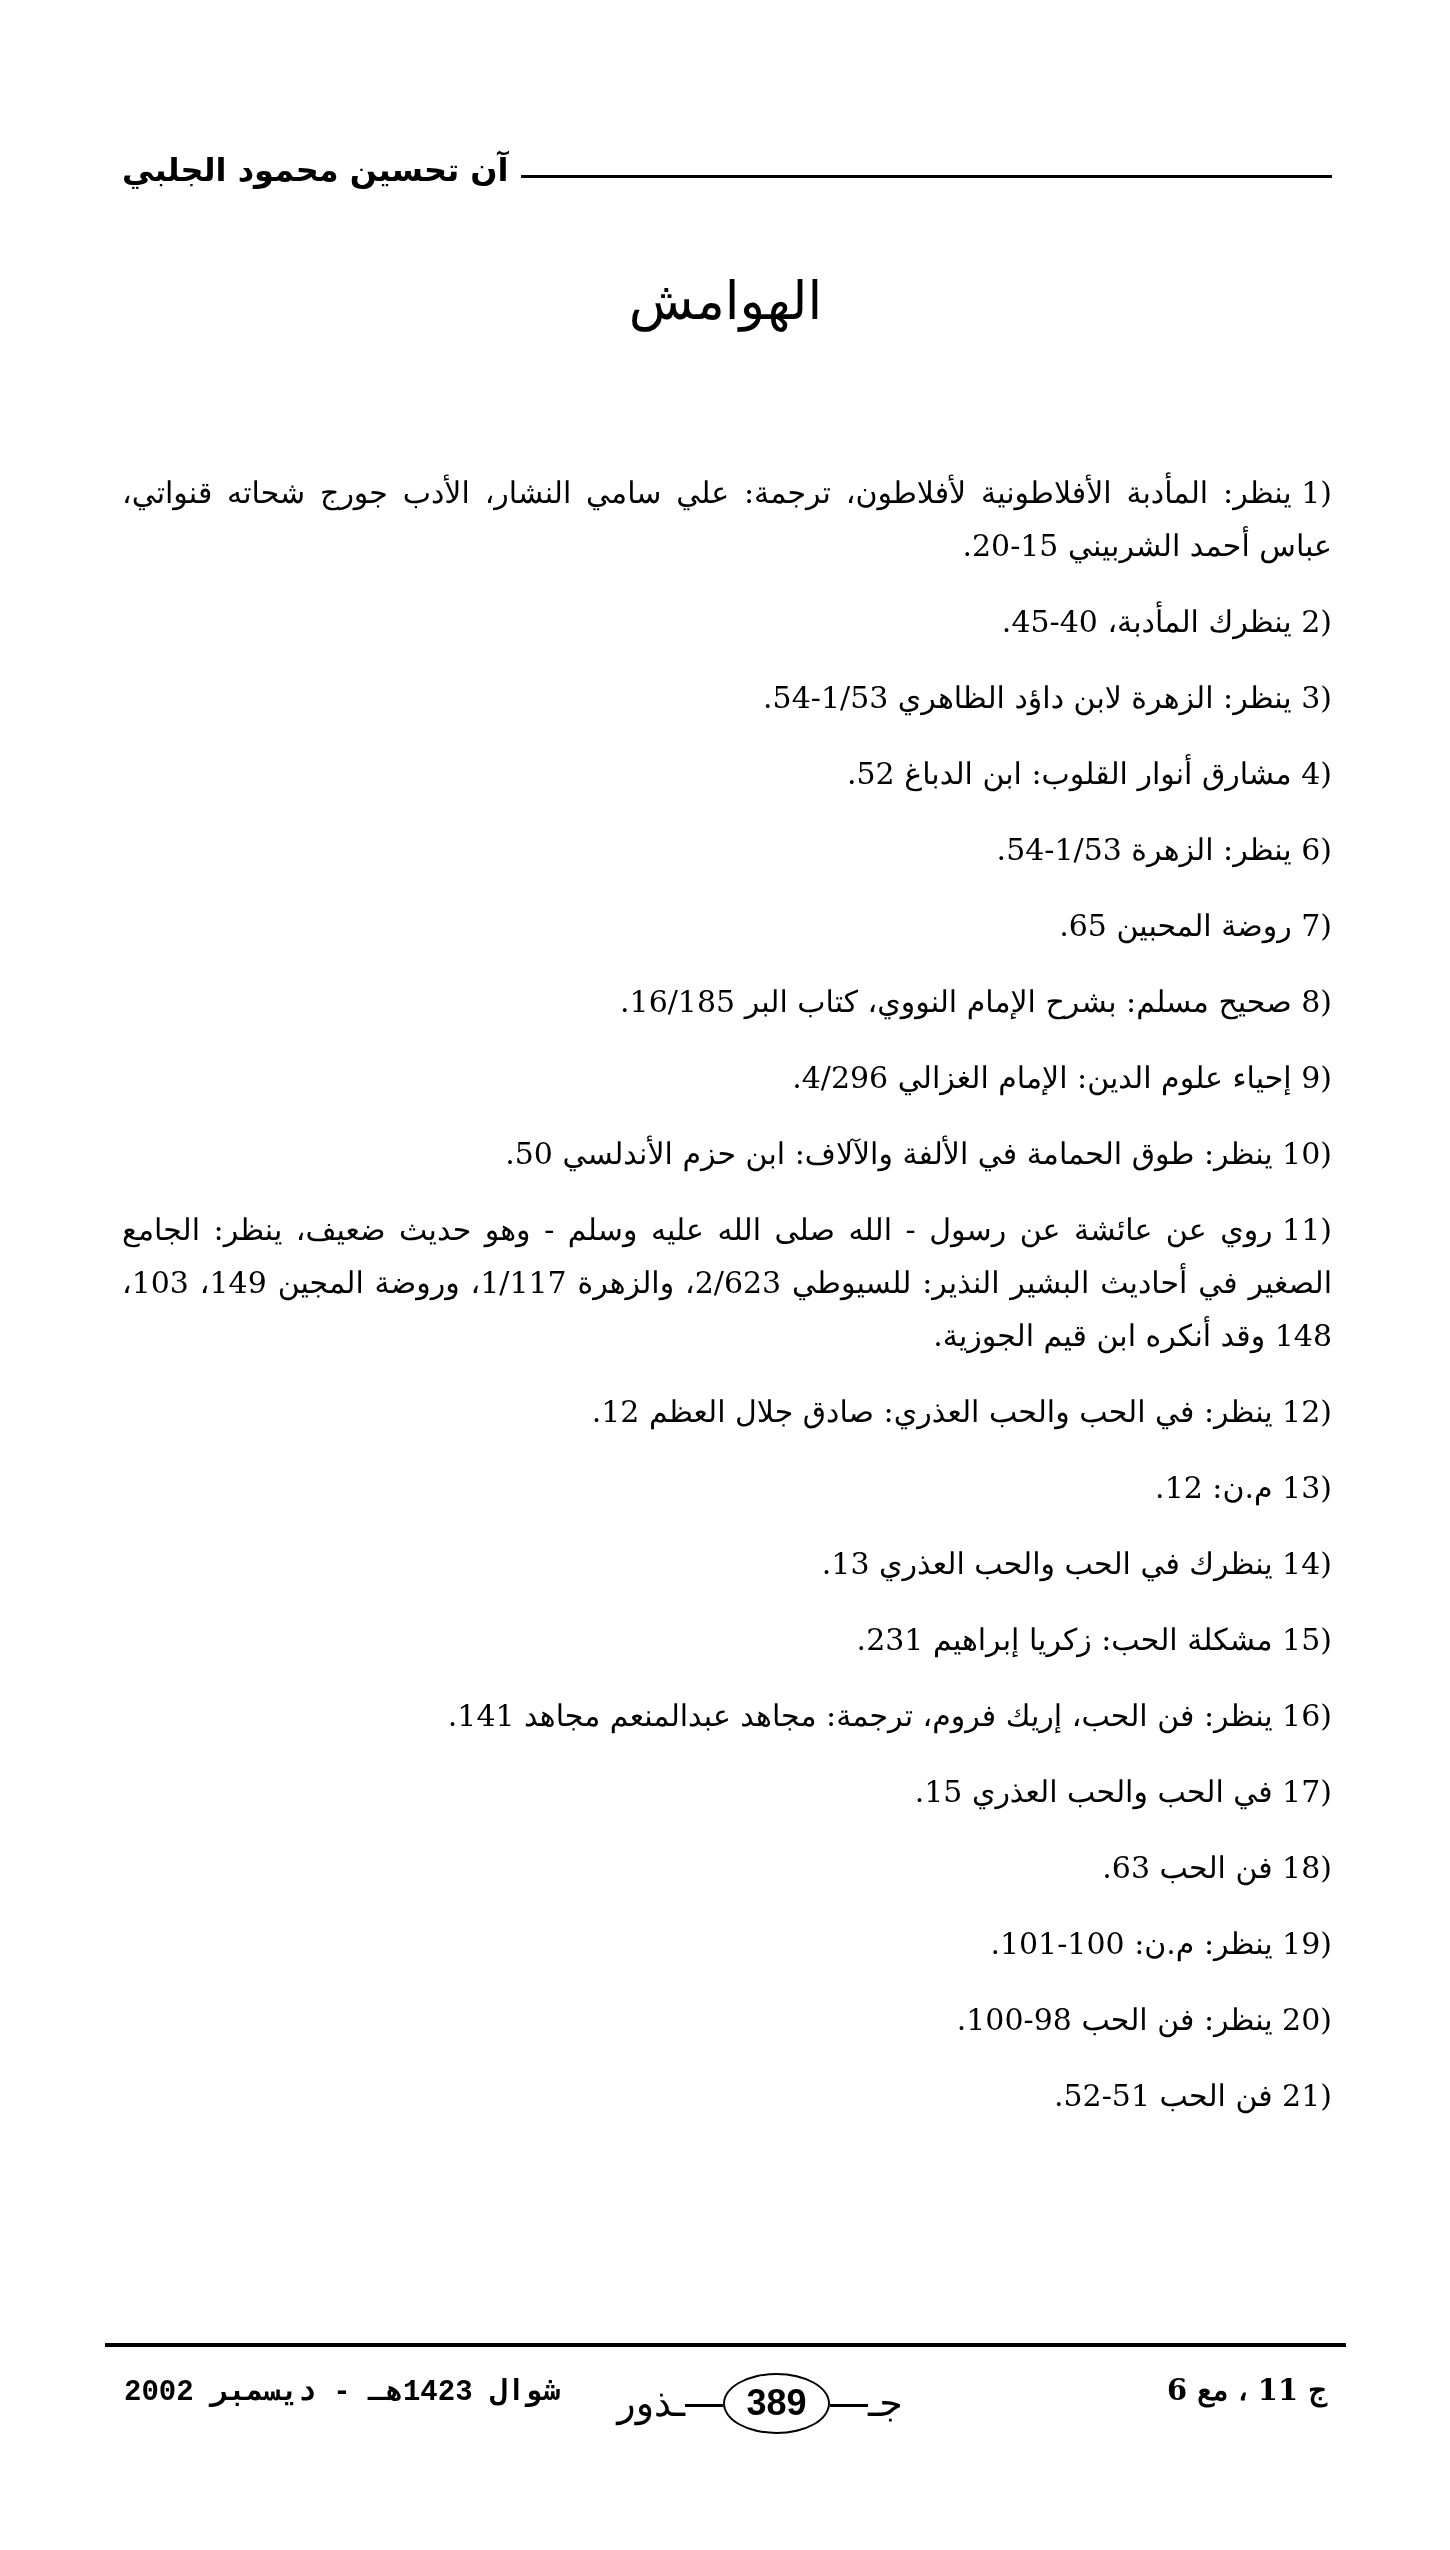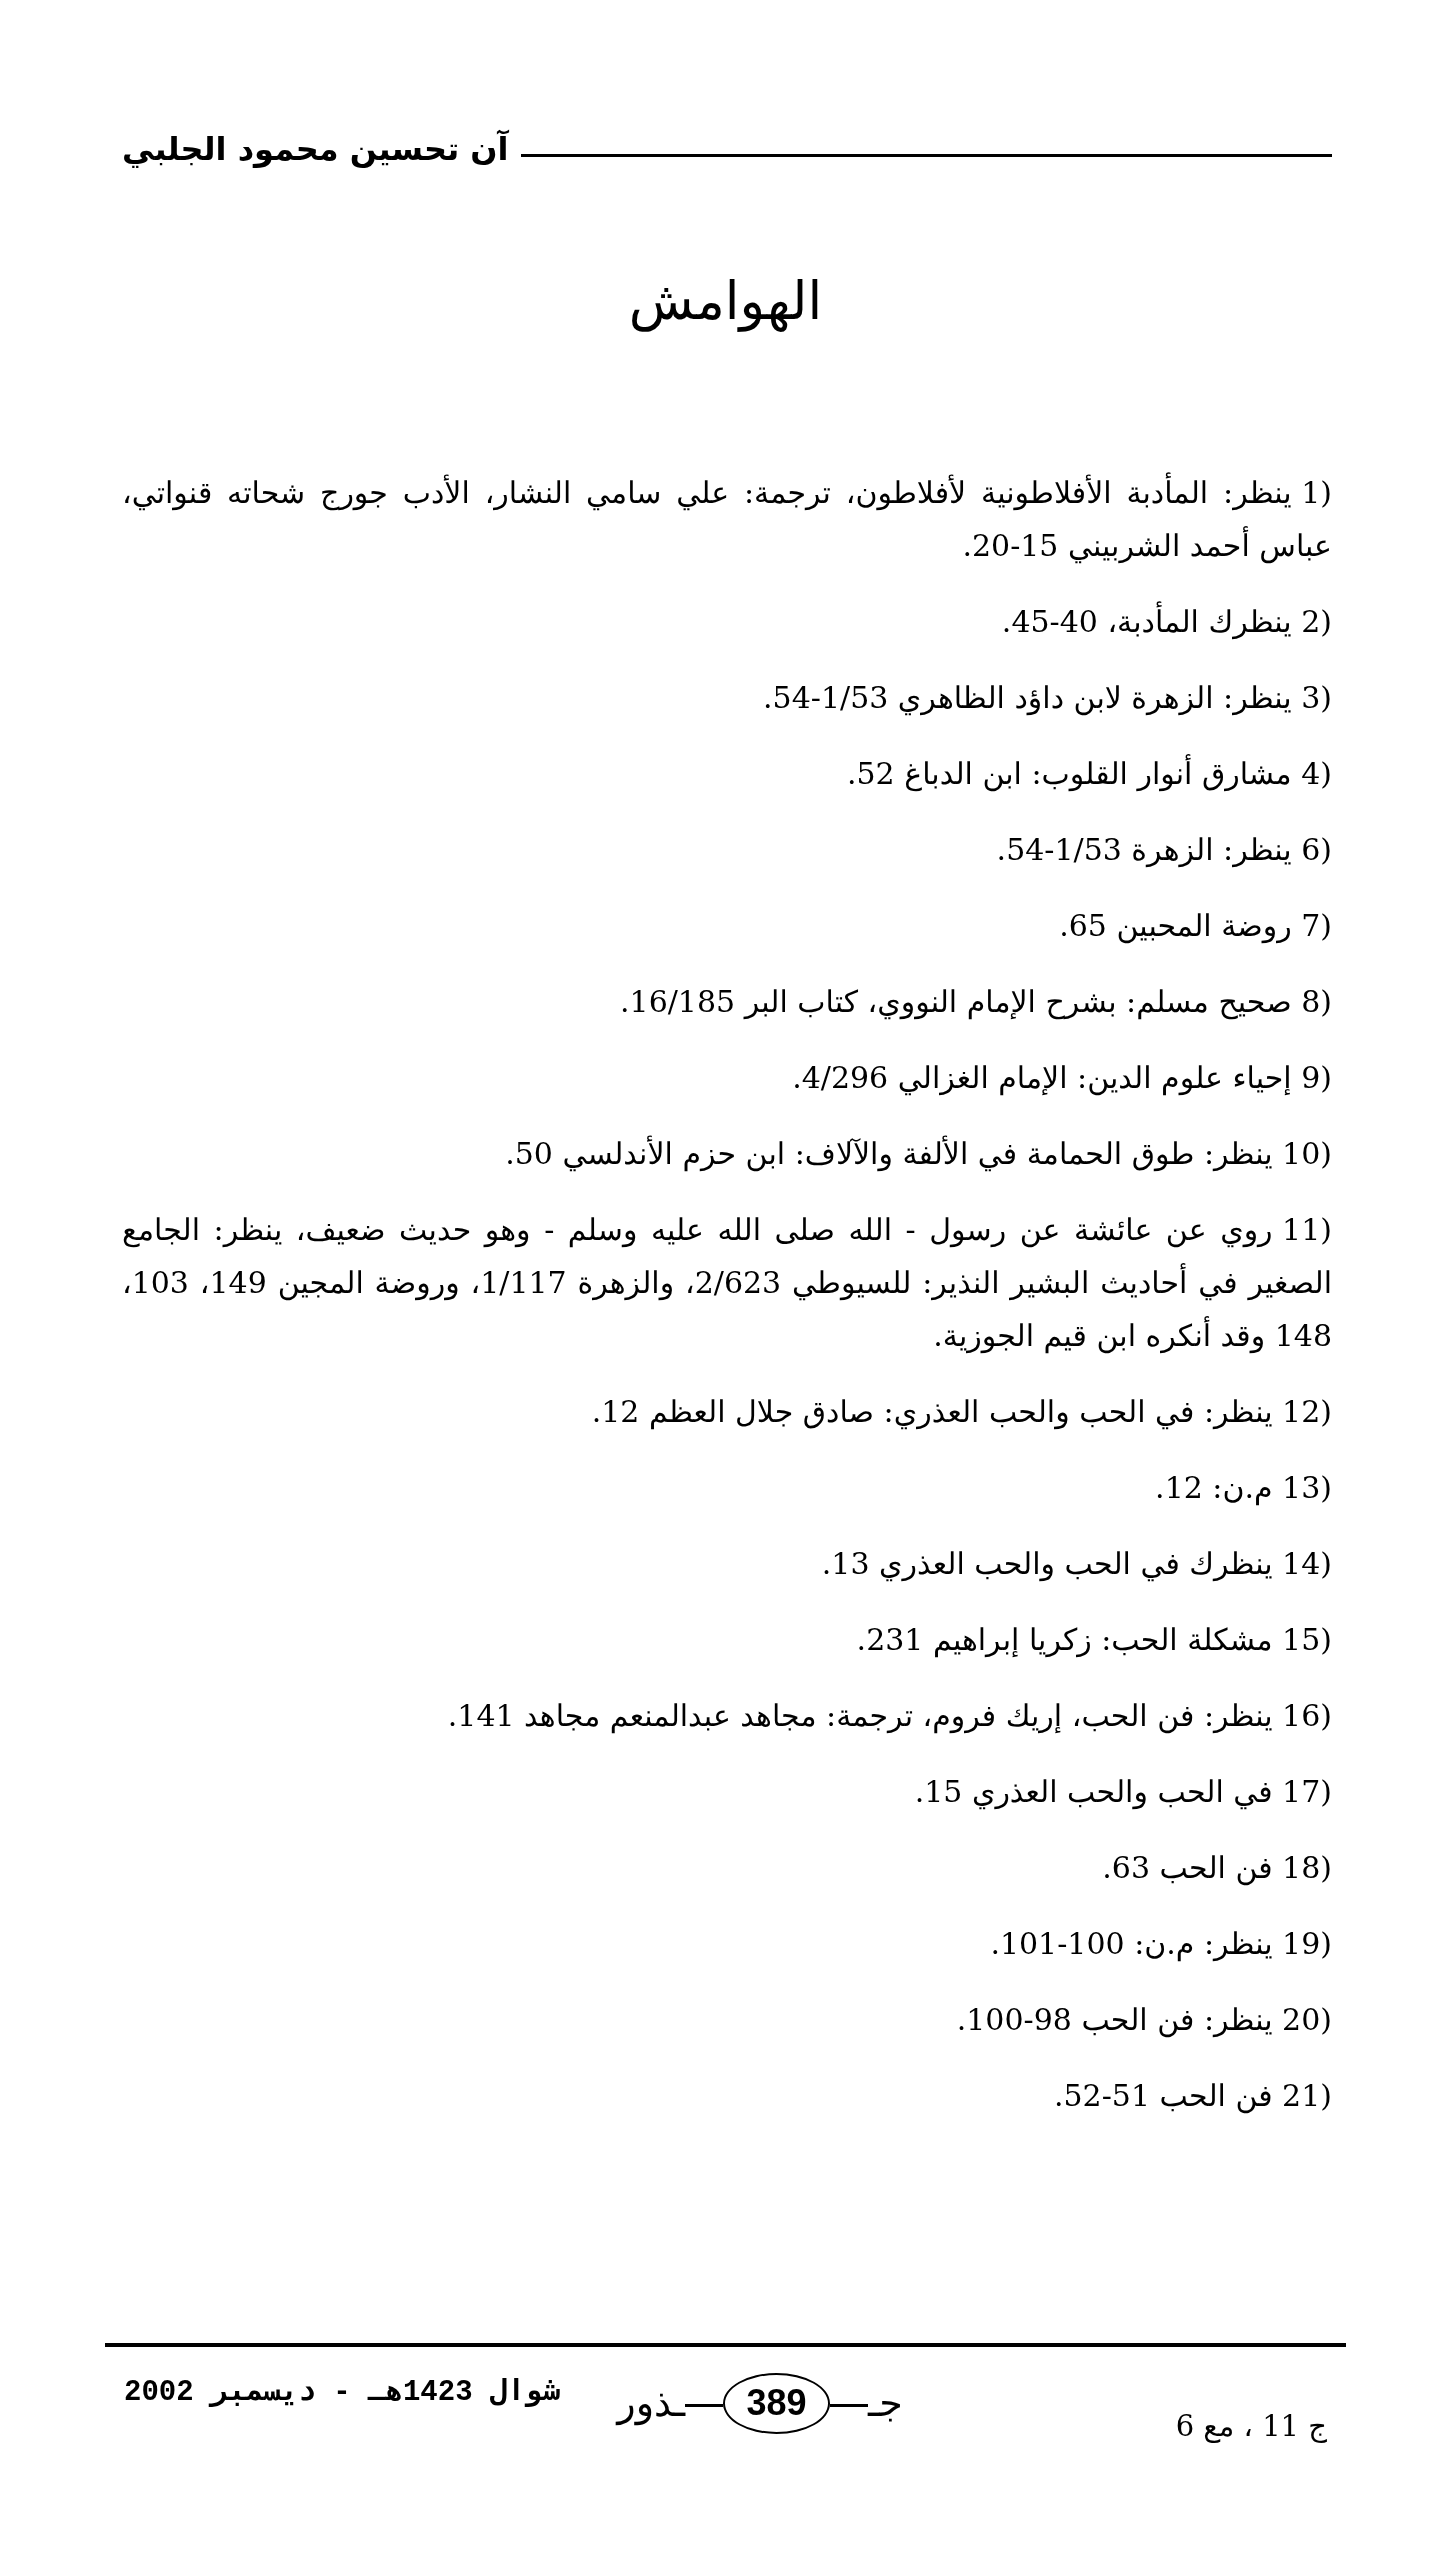--- a/index.html
+++ b/index.html
@@ -10,21 +10,21 @@
     body {
       width: 1451px;
       height: 2550px;
       position: relative;
       overflow: hidden;
       color: #000000;
       font-family: "DejaVu Serif", "Liberation Serif", serif;
     }
     .running-header {
       position: absolute;
-      top: 121px;
+      top: 142px;
       left: 122px;
       width: 1210px;
       height: 67px;
       direction: rtl;
     }
     .running-header .author {
       position: absolute;
       left: 0;
       top: 0;
       font-family: "DejaVu Sans", "Liberation Sans", sans-serif;
@@ -93,25 +93,24 @@
       top: 2365px;
       left: 105px;
       width: 1241px;
       height: 76px;
     }
     .footer .issue {
       position: absolute;
       right: 19px;
       top: 7.6px;
       font-family: "DejaVu Serif", "Liberation Serif", serif;
-      font-weight: normal;
+      font-weight: bold;
       font-size: 29px;
       direction: rtl;
       white-space: nowrap;
-      margin-top: 36px;
     }
     .footer .date {
       position: absolute;
       left: 19px;
       top: 7.6px;
       font-family: Liberation Mono, monospace;
       font-weight: bold;
       font-size: 29px;
       direction: rtl;
       white-space: nowrap;

